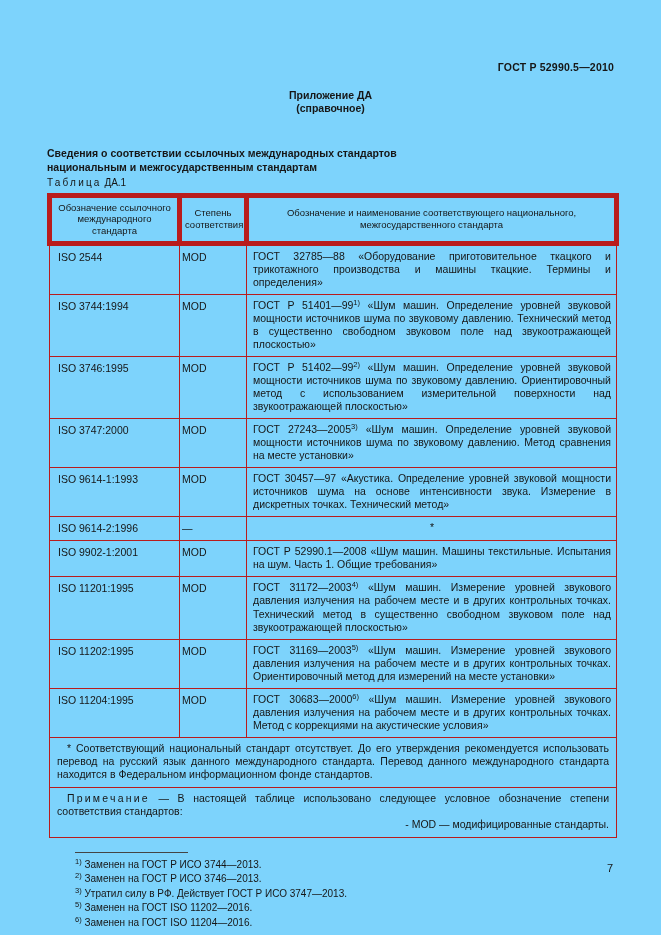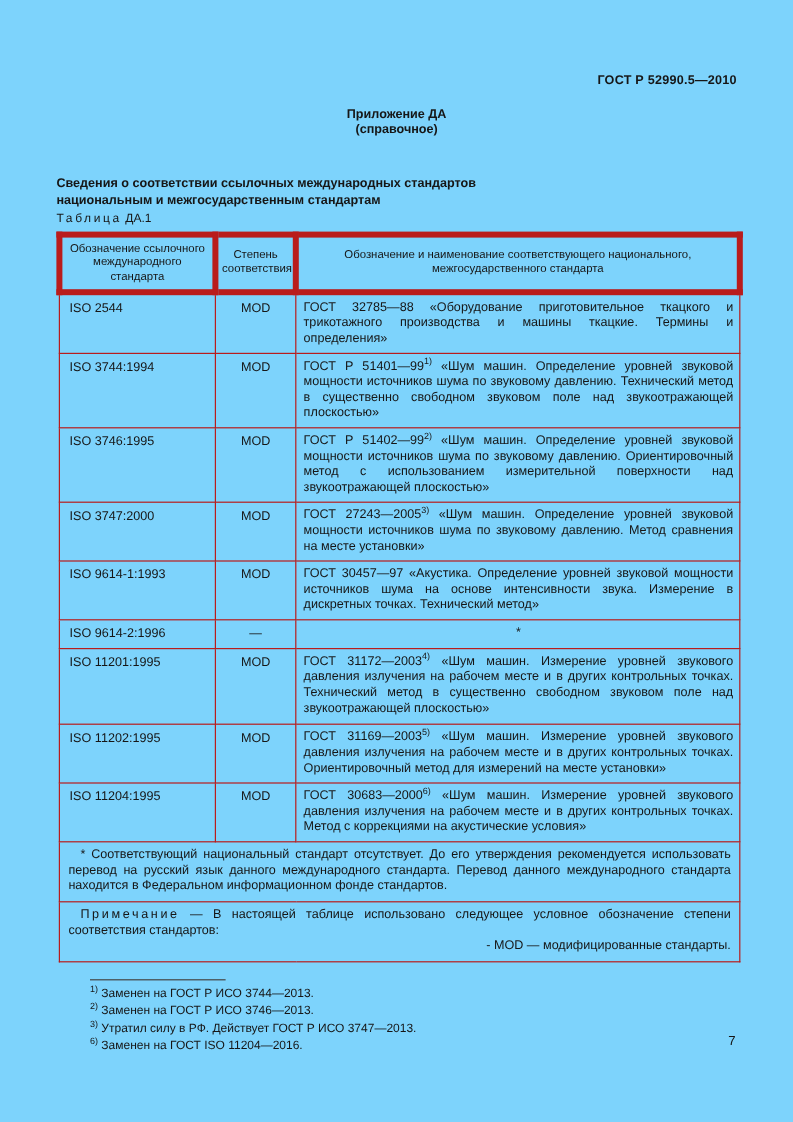--- a/index.html
+++ b/index.html
@@ -18,21 +18,21 @@
   .section-title{margin-top:32px;text-align:left;font-weight:700;font-size:10.5px;line-height:1.3;}
   .table-caption{margin-top:2px;font-size:10px;}
   .spaced{letter-spacing:2.2px;}
   table.std{margin-top:5px;width:567px;border-collapse:collapse;table-layout:fixed;}
   table.std th{
     border:5px solid #b91c1c;font-size:9.5px;font-weight:400;
     text-align:center;vertical-align:middle;padding:4px 3px;line-height:1.25;
   }
   table.std td{border:1px solid #b91c1c;vertical-align:top;font-size:10.5px;line-height:1.24;}
   td.c-iso{padding:5px 4px 5px 8px;}
-  td.c-deg{text-align:center;padding:5px 2px;}
+  td.c-deg{text-align:left;padding:5px 2px;}
   td.c-std{padding:4px 5px 5px 6px;text-align:justify;}
   td.c-std.center{text-align:center;}
   sup.fnref{font-size:7.5px;line-height:0;}
   td.notes{padding:4px 7px 6px 7px;font-size:10px;line-height:1.32;}
   .para-star{text-align:justify;text-indent:10px;}
   .para-note{text-align:justify;text-indent:10px;}
   .note-item{margin-left:10px;text-align:right;}
   .footnotes{margin-top:14px;margin-left:28px;font-size:10px;line-height:1.45;}
   .fn-rule{width:113px;border-top:1px solid #444;margin-bottom:5px;}
   .fn-line sup{font-size:7.5px;line-height:0;}
@@ -99,20 +99,25 @@
           <td class="c-iso">ISO 9614-1:1993</td>
           <td class="c-deg">MOD</td>
           <td class="c-std"><span>ГОСТ 30457—97</span><sup class="fnref"></sup> <span>«Акустика. Определение уровней звуковой мощности источников шума на основе интенсивности звука. Измерение в дискретных точках. Технический метод»</span></td>
         </tr>
         <tr>
           <td class="c-iso">ISO 9614-2:1996</td>
           <td class="c-deg">—</td>
           <td class="c-std center"><span></span><sup class="fnref"></sup><span>*</span></td>
         </tr>
         <tr>
+          <td class="c-iso">ISO 9902-1:2001</td>
+          <td class="c-deg">MOD</td>
+          <td class="c-std"><span>ГОСТ Р 52990.1—2008</span><sup class="fnref"></sup> <span>«Шум машин. Машины текстильные. Испытания на шум. Часть 1. Общие требования»</span></td>
+        </tr>
+        <tr>
           <td class="c-iso">ISO 11201:1995</td>
           <td class="c-deg">MOD</td>
           <td class="c-std"><span>ГОСТ 31172—2003</span><sup class="fnref">4)</sup> <span>«Шум машин. Измерение уровней звукового давления излучения на рабочем месте и в других контрольных точках. Технический метод в существенно свободном звуковом поле над звукоотражающей плоскостью»</span></td>
         </tr>
         <tr>
           <td class="c-iso">ISO 11202:1995</td>
           <td class="c-deg">MOD</td>
           <td class="c-std"><span>ГОСТ 31169—2003</span><sup class="fnref">5)</sup> <span>«Шум машин. Измерение уровней звукового давления излучения на рабочем месте и в других контрольных точках. Ориентировочный метод для измерений на месте установки»</span></td>
         </tr>
         <tr>
@@ -132,19 +137,20 @@
           </td>
         </tr>
       </tbody>
     </table>
 
     <div class="footnotes">
       <div class="fn-rule"></div>
       <div class="fn-line"><sup>1)</sup> <span>Заменен на ГОСТ Р ИСО 3744—2013.</span></div>
       <div class="fn-line"><sup>2)</sup> <span>Заменен на ГОСТ Р ИСО 3746—2013.</span></div>
       <div class="fn-line"><sup>3)</sup> <span>Утратил силу в РФ. Действует ГОСТ Р ИСО 3747—2013.</span></div>
+      <div class="fn-line"><sup>5)</sup> <span>Заменен на ГОСТ ISO 11202—2016.</span></div>
       <div class="fn-line"><sup>6)</sup> <span>Заменен на ГОСТ ISO 11204—2016.</span></div>
     </div>
 
   </div>
 
   <div class="page-number">7</div>
 </div>
 
 </body></html>

